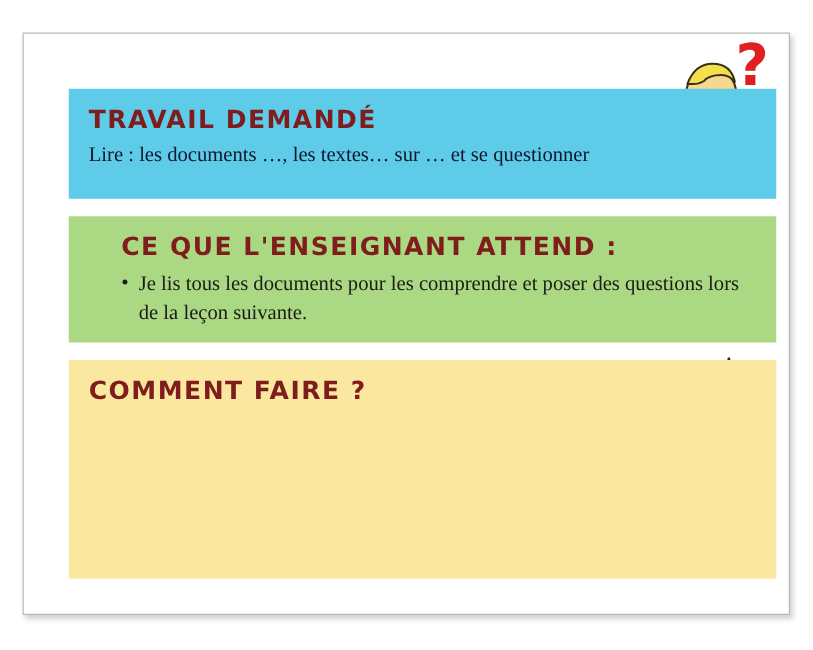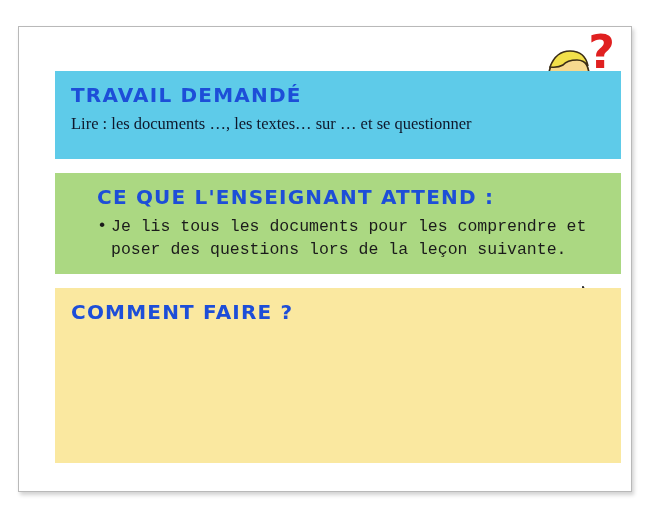--- a/index.html
+++ b/index.html
@@ -43,40 +43,40 @@
     box-sizing: border-box;
     padding: 10px 14px 12px 14px;
     margin-bottom: 14px;
     position: relative;
   }
   .block-title {
     font-family: "DejaVu Sans", sans-serif;
     font-weight: bold;
     font-size: 20px;
     letter-spacing: 1.2px;
-    color: #1d4ed8;
+    color: #7f1d1d;
     margin: 2px 0 6px 2px;
   }
   .block-body {
     font-family: "Liberation Serif", serif;
     font-size: 16.5px;
     color: #0f172a;
     line-height: 1.35;
     margin: 0 0 0 2px;
   }
   .block-body p {
     margin: 0 0 2px 0;
   }
   .bullets {
     list-style: none;
     margin: 0;
     padding: 0;
   }
   .bullets li {
-    font-family: Liberation Mono, monospace;
+    font-family: Liberation Serif, serif;
     font-size: 16.5px;
     color: #1b1b1b;
     line-height: 1.42;
     padding-left: 16px;
     position: relative;
   }
   .bullets li:before {
     content: "\2022";
     position: absolute;
     left: 2px;

